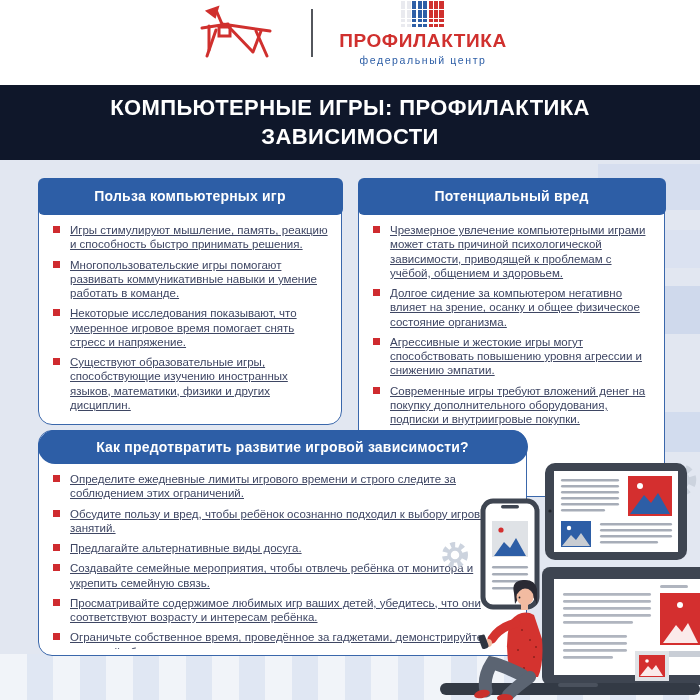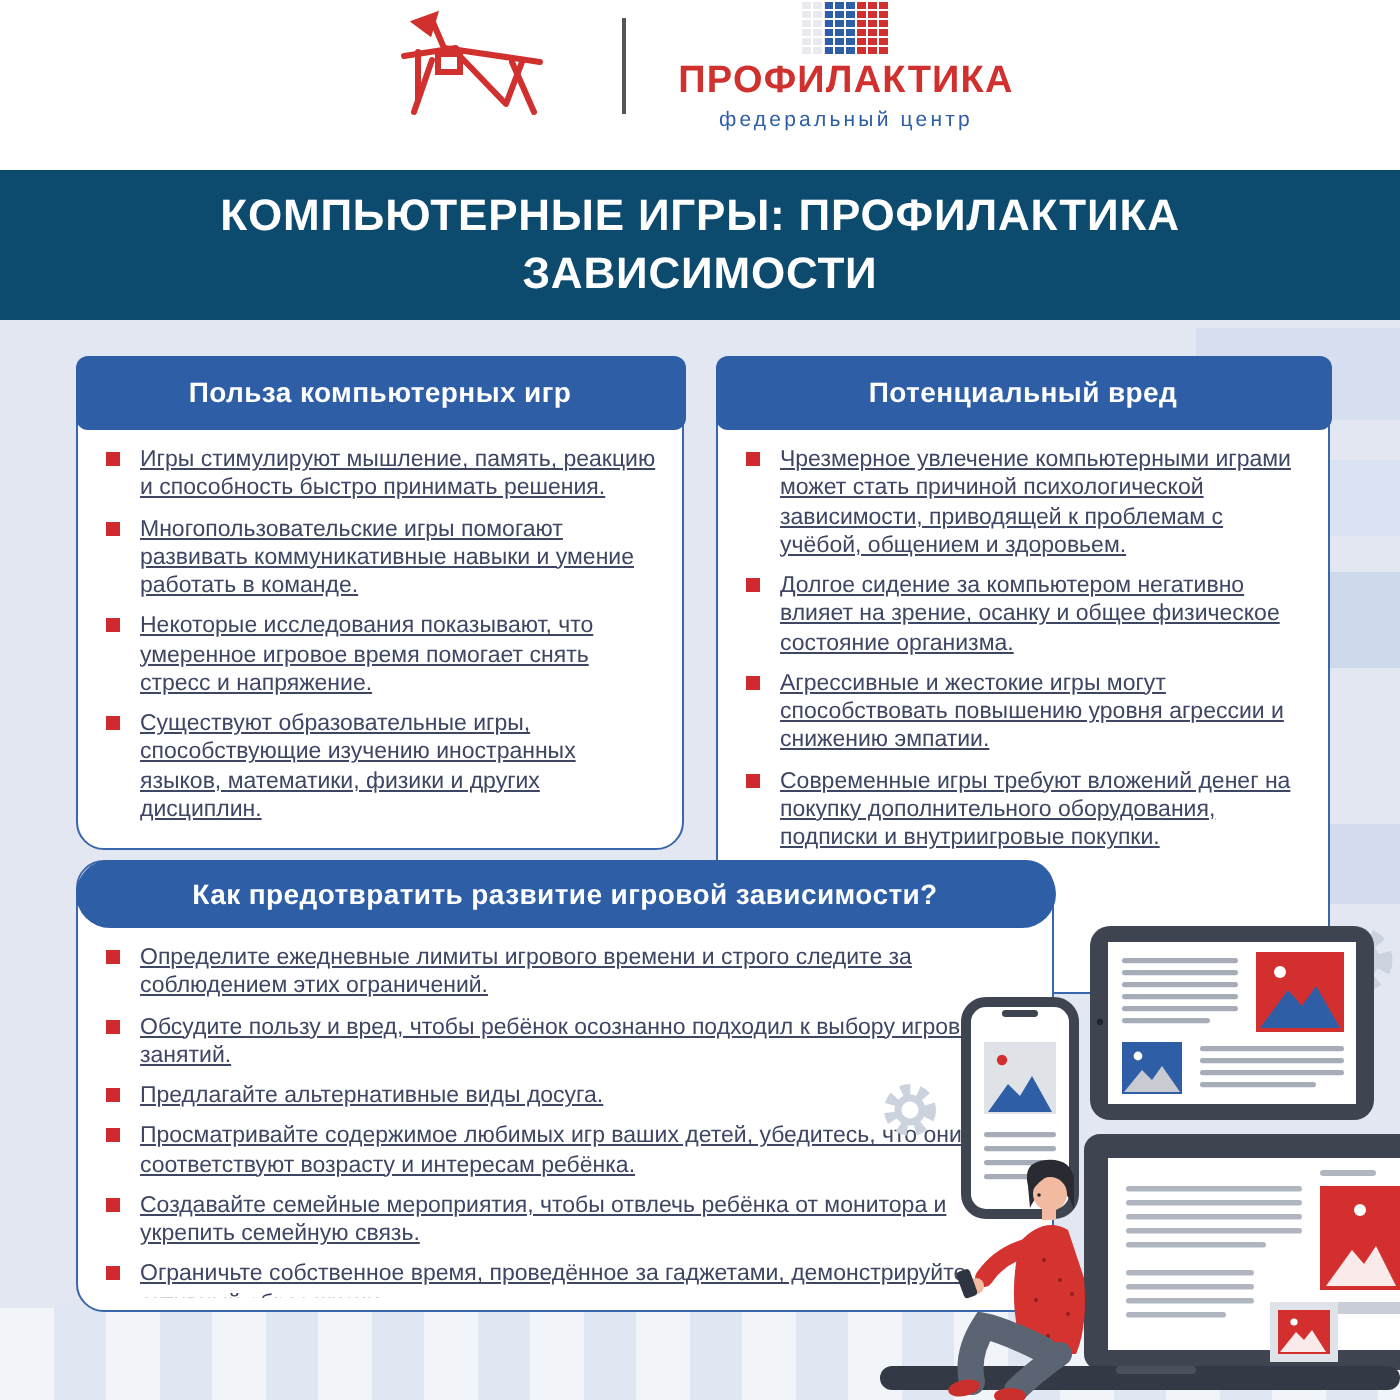--- a/index.html
+++ b/index.html
@@ -16,21 +16,21 @@
   .mosaic{
     width:44px;height:27px;margin-bottom:3px;
     background-image:
       repeating-linear-gradient(0deg, rgba(255,255,255,0) 0 3.5px, #fff 3.5px 4.5px),
       repeating-linear-gradient(90deg, rgba(255,255,255,0) 0 4.4px, #fff 4.4px 5.5px),
       linear-gradient(90deg,#e9eaef 0 26%,#2d5ea6 26% 62%,#d0302e 62% 100%);
   }
   .brand-name{color:#d0302e;font-weight:bold;font-size:19px;letter-spacing:0.6px;}
   .brand-sub{color:#2d5ea6;font-size:10.5px;letter-spacing:1.6px;margin-top:2px;}
   
-  .banner{position:absolute;left:0;top:85px;width:700px;height:75px;background:#0c4a6e;display:flex;flex-direction:column;align-items:center;justify-content:center;}
+  .banner{position:absolute;left:0;top:85px;width:700px;height:75px;background:#0f172a;display:flex;flex-direction:column;align-items:center;justify-content:center;}
   .banner-line{color:#ffffff;font-weight:bold;font-size:22px;line-height:1.3;letter-spacing:0.4px;text-align:center;}
   
   .content{position:absolute;left:0;top:160px;width:700px;height:540px;background:#e2e7f1;overflow:hidden;}
   .pattern{position:absolute;}
   .bottom-strip{position:absolute;left:0;top:494px;width:700px;height:46px;
     background:repeating-linear-gradient(90deg,#f1f4f9 0 27px,#e0e7f3 27px 53px);}
   
   .card{position:absolute;background:#ffffff;border:1.5px solid #3a67ab;border-radius:14px;box-sizing:border-box;z-index:2;}
   .card-benefits{left:38px;top:18px;width:304px;height:247px;}
   .card-harm{left:358px;top:18px;width:307px;height:319px;}
@@ -148,25 +148,25 @@
           <div class="bullet-item">
           <span class="sq"></span>
           <span class="bt">Обсудите пользу и вред, чтобы ребёнок осознанно подходил к выбору игровых занятий.</span>
         </div>
           <div class="bullet-item">
           <span class="sq"></span>
           <span class="bt">Предлагайте альтернативные виды досуга.</span>
         </div>
           <div class="bullet-item">
           <span class="sq"></span>
+          <span class="bt">Создавайте семейные мероприятия, чтобы отвлечь ребёнка от монитора и укрепить семейную связь.</span>
+        </div>
+          <div class="bullet-item">
+          <span class="sq"></span>
           <span class="bt">Просматривайте содержимое любимых игр ваших детей, убедитесь, что они соответствуют возрасту и интересам ребёнка.</span>
-        </div>
-          <div class="bullet-item">
-          <span class="sq"></span>
-          <span class="bt">Создавайте семейные мероприятия, чтобы отвлечь ребёнка от монитора и укрепить семейную связь.</span>
         </div>
           <div class="bullet-item">
           <span class="sq"></span>
           <span class="bt">Ограничьте собственное время, проведённое за гаджетами, демонстрируйте активный образ жизни.</span>
         </div>
         </div>
     </div>
 
     <svg class="illo" viewBox="0 0 270 275">
       <defs>

